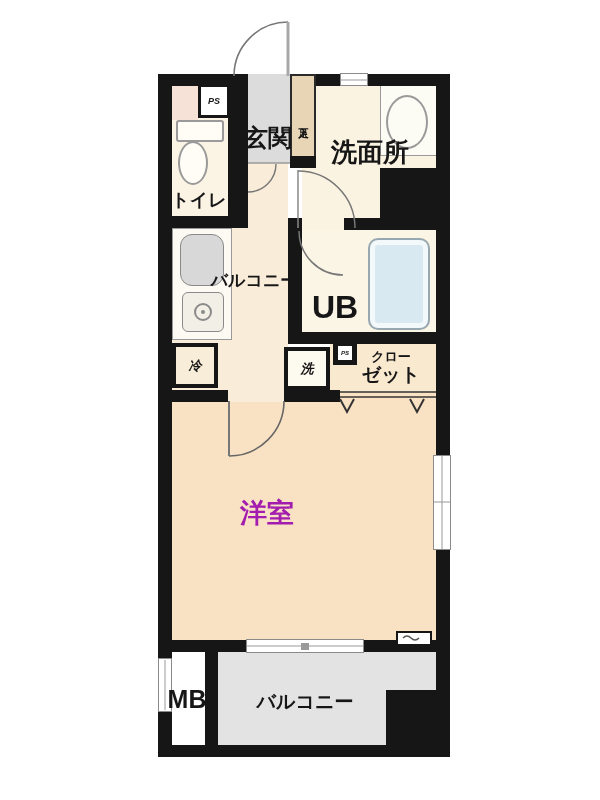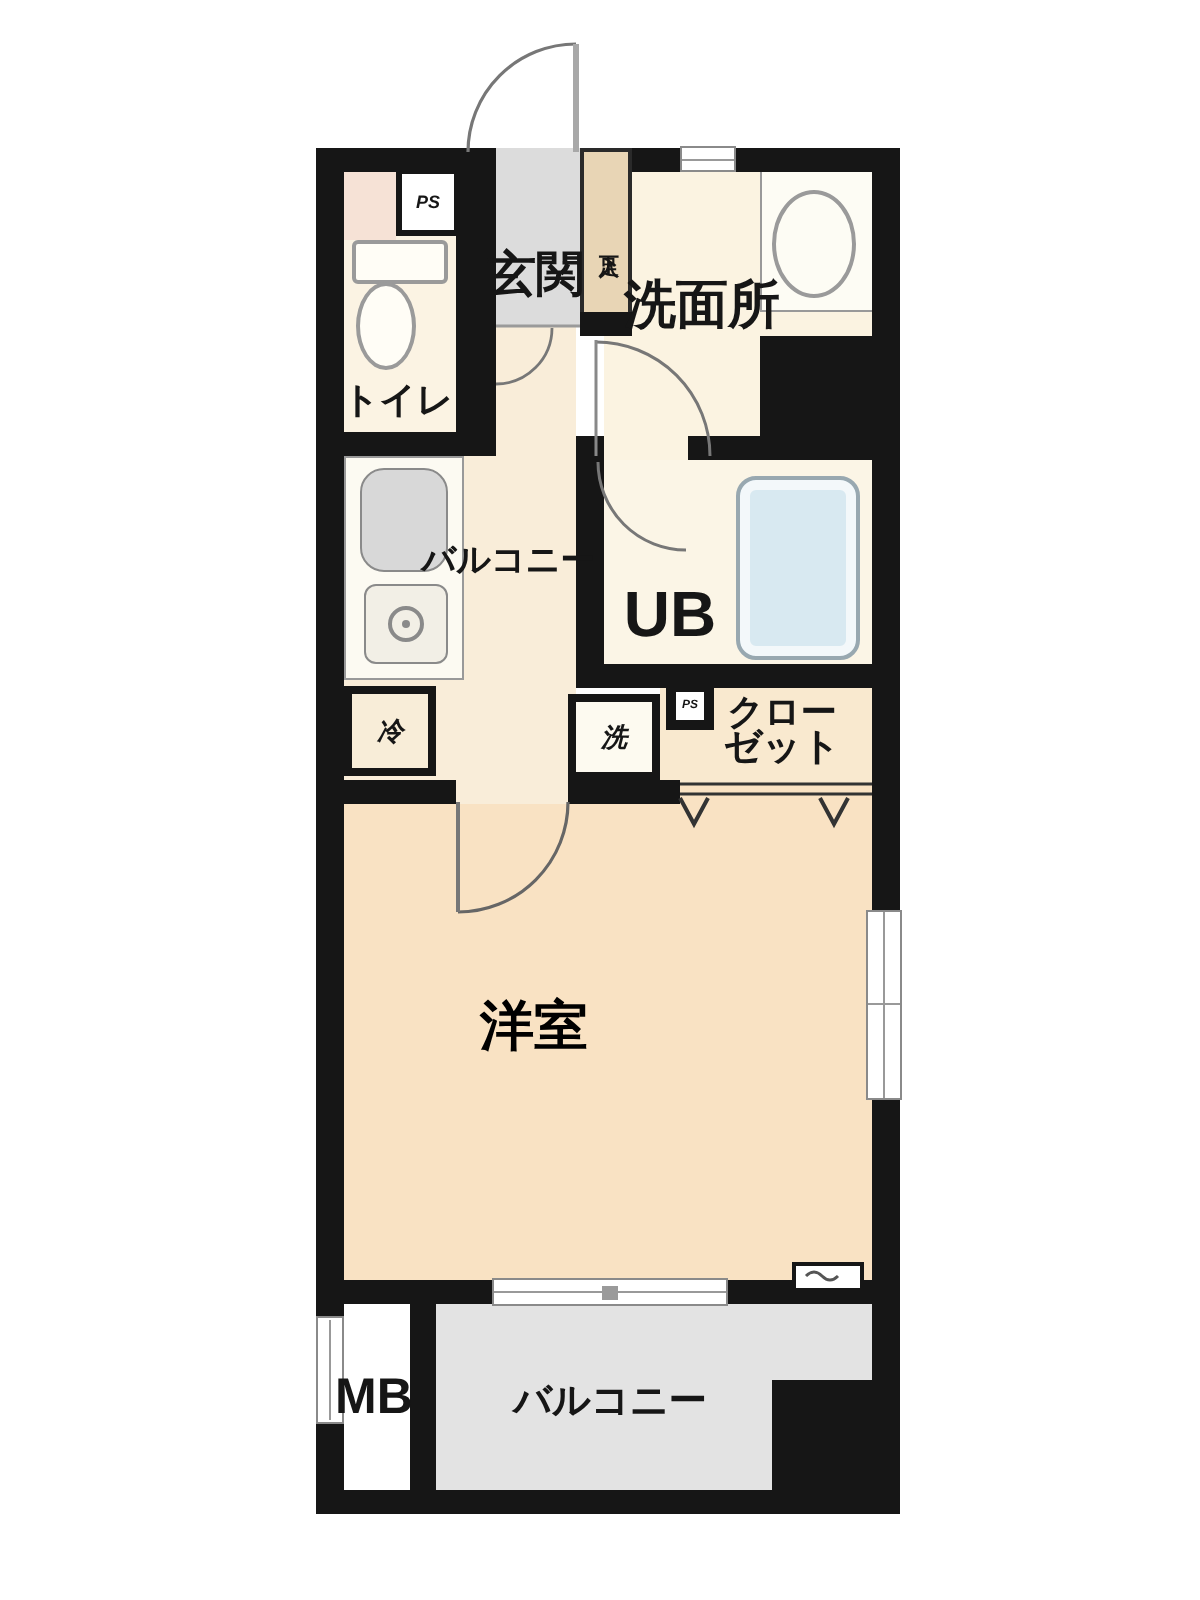--- a/index.html
+++ b/index.html
@@ -5,21 +5,21 @@
   html,body{margin:0;padding:0;background:#ffffff;}
   #stage{position:relative;width:600px;height:800px;background:#ffffff;overflow:hidden;
          font-family:"Liberation Sans",sans-serif;}
   .floor{position:absolute;z-index:1;}
   .wall{position:absolute;background:#161616;z-index:2;}
   .fix{position:absolute;z-index:3;box-sizing:border-box;}
   .win{position:absolute;background:#ffffff;border:1px solid #8a8a8a;z-index:3;box-sizing:border-box;}
   #arcs{position:absolute;left:0;top:0;z-index:4;pointer-events:none;}
   .lbl{position:absolute;z-index:5;color:#161616;font-weight:700;white-space:nowrap;
        transform:translate(-50%,-50%);line-height:1;}
-  .lbl-tl{position:absolute;z-index:5;color:#000000;font-weight:700;white-space:nowrap;line-height:1.25;}
+  .lbl-tl{position:absolute;z-index:5;color:#a21caf;font-weight:700;white-space:nowrap;line-height:1.25;}
   .vert{writing-mode:vertical-rl;text-orientation:upright;}
   .boxlbl{display:flex;align-items:center;justify-content:center;color:#161616;font-weight:700;font-style:italic;}
 </style>
 </head>
 <body>
 
 <div id="stage">
 
   <div class="floor" style="left:172px;top:86px;width:56px;height:130px;background:#fbf3e3;"></div>
   <div class="floor" style="left:172px;top:86px;width:26px;height:34px;background:#f6e2d6;"></div>
@@ -105,23 +105,23 @@
     <line x1="434" y1="502" x2="450" y2="502" stroke="#999" stroke-width="1"></line>
     <line x1="247" y1="646" x2="363" y2="646" stroke="#999" stroke-width="1"></line>
     <rect x="301" y="643" width="8" height="7" fill="#9a9a9a"></rect>
     <line x1="165" y1="660" x2="165" y2="710" stroke="#999" stroke-width="1"></line>
 
     <path d="M 403 638 q 4 -4 8 0 q 4 4 8 0" fill="none" stroke="#555" stroke-width="1.5"></path>
   </svg>
 
   <div class="lbl" style="left:268px;top:138px;font-size:24px;">玄関</div>
   <div class="lbl vert" style="left:303px;top:120px;font-size:10px;transform:translate(-50%,-50%);">下足入</div>
-  <div class="lbl" style="left:351px;top:152px;font-size:26px;">洗面所</div>
+  <div class="lbl" style="left:370px;top:152px;font-size:26px;">洗面所</div>
   <div class="lbl" style="left:199px;top:200px;font-size:18px;">トイレ</div>
   <div class="lbl" style="left:254px;top:280px;font-size:17px;">バルコニー</div>
   <div class="lbl" style="left:335px;top:307px;font-size:32px;font-weight:600;">UB</div>
-  <div class="lbl" style="left:391px;top:356px;font-size:18px;">クロー</div>
+  <div class="lbl" style="left:391px;top:356px;font-size:13px;">クロー</div>
   <div class="lbl" style="left:391px;top:374px;font-size:19px;">ゼット</div>
   <div class="lbl-tl" style="left:240px;top:497px;font-size:27px;">洋室</div>
   <div class="lbl" style="left:187px;top:699px;font-size:25px;">MB</div>
   <div class="lbl" style="left:305px;top:701px;font-size:19px;">バルコニー</div>
 
 </div>
 
 </body></html>

